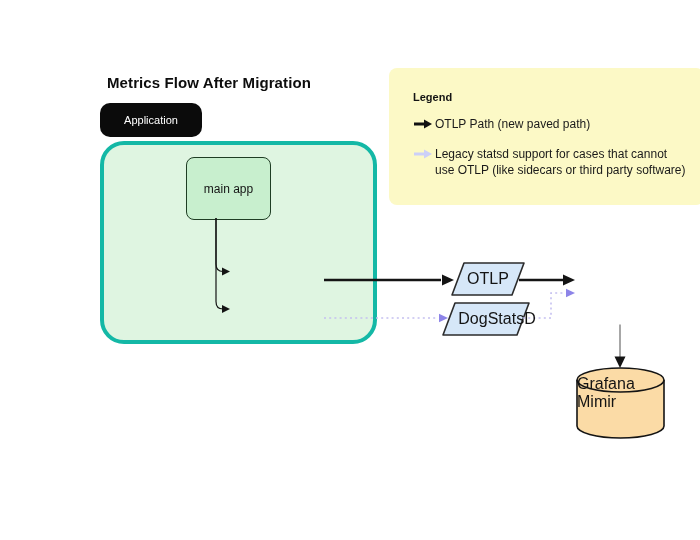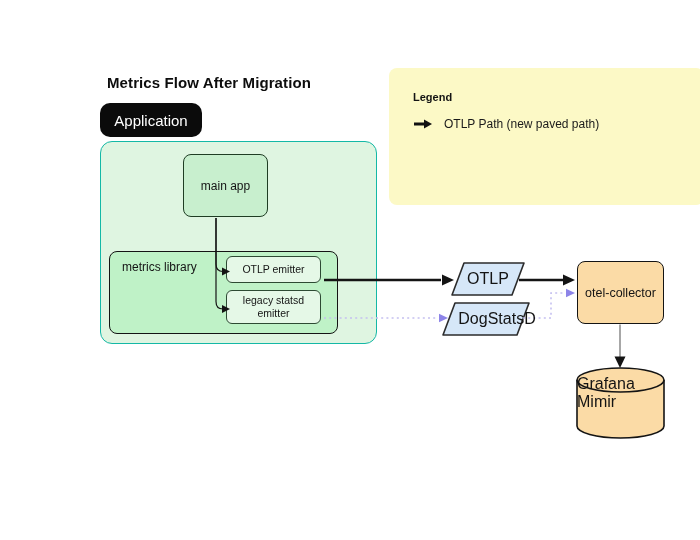--- a/index.html
+++ b/index.html
@@ -6,26 +6,26 @@
   .canvas {
     position:relative; width:700px; height:540px; background:#ffffff;
     font-family:"Liberation Sans", sans-serif; color:#141414; overflow:hidden;margin-left:32px;
   }
   .abs { position:absolute; }
 
   .title { left:75px; top:74px; font-size:15px; font-weight:700; letter-spacing:.1px; color:#0d0d0d; }
 
   .app-pill {
     left:68px; top:103px; width:102px; height:34px; background:#0b0b0b; color:#ffffff;
-    border-radius:10px; display:flex; align-items:center; justify-content:center; font-size:15px;
+    border-radius:10px; display:flex; align-items:center; justify-content:center; font-size:11px;
   }
 
   .app-container {
     left:68px; top:141px; width:277px; height:203px;
-    background:var(--app_container,#dff5e1); border:1px solid #14b8a6; border-radius:12px;
+    background:var(--app_container,#dff5e1); border:4px solid #14b8a6; border-radius:24px;
     box-sizing:border-box;
   }
   .main-app {
     position:absolute; left:82px; top:12px; width:85px; height:63px;
     background:var(--main_app,#c8efce); border:1.3px solid #1f3d24; border-radius:8px;
     display:flex; align-items:center; justify-content:center; font-size:12px; box-sizing:border-box;
   }
   .metrics-lib {
     position:absolute; left:8px; top:109px; width:229px; height:83px;
     background:var(--library,#bff2c7); border:1.5px solid #141414; border-radius:8px; box-sizing:border-box;
@@ -39,21 +39,21 @@
   }
   .emitter-otlp { top:4px; height:27px; }
   .emitter-legacy { top:38px; height:34px; padding:0 10px; }
 
   .legend {
     left:357px; top:68px; width:315px; height:137px;
     background:var(--legend_bg,#fcf9c6); border-radius:8px;
     padding:23px 4px 0 24px; box-sizing:border-box;
   }
   .legend-title { font-size:11px; font-weight:700; }
-  .legend-row { display:flex; gap:11px; align-items:flex-start; margin-top:13px; }
+  .legend-row { display:flex; gap:2px; align-items:flex-start; margin-top:13px; }
   .legend-row svg { flex:none; margin-top:2px; }
   .legend-text { font-size:12px; line-height:1.38; width:252px; color:#1a1a1a; }
 
   .collector {
     left:545px; top:261px; width:87px; height:63px;
     background:var(--collector,#fbdba6); border:1.5px solid #141414; border-radius:8px;
     display:flex; align-items:center; justify-content:center; font-size:12.5px; box-sizing:border-box;
   }
 
   .arrows { left:0; top:0; z-index:10; pointer-events:none; }
@@ -76,39 +76,40 @@
 <body>
 
 <div class="canvas">
 
   <div class="abs title">Metrics Flow After Migration</div>
 
   <div class="abs app-pill">Application</div>
 
   <div class="abs app-container">
     <div class="main-app">main app</div>
-    <div class="metrics-lib">
-      <div class="metrics-lib-label">metrics library</div>
-      <div class="emitter emitter-otlp">OTLP emitter</div>
-      <div class="emitter emitter-legacy">legacy statsd emitter</div>
-    </div>
   </div>
 
   <div class="abs legend">
     <div class="legend-title">Legend</div>
     <div class="legend-row">
       <svg width="20" height="12" viewBox="0 0 20 12">
         <line x1="1" y1="6" x2="12" y2="6" stroke="#111111" stroke-width="3"></line>
         <polygon points="19,6 11,1.5 11,10.5" fill="#111111"></polygon>
       </svg>
       <div class="legend-text">OTLP Path (new paved path)</div>
     </div>
+    <div class="legend-row">
+      <svg width="20" height="12" viewBox="0 0 20 12">
+        <line x1="1" y1="6" x2="12" y2="6" style="stroke:var(--legend_legacy_arrow,#ccd0f8)" stroke-width="3"></line>
+        <polygon points="19,6 11,1.5 11,10.5" style="fill:var(--legend_legacy_arrow,#ccd0f8)"></polygon>
+      </svg>
+      <div class="legend-text">Legacy statsd support for cases that cannot use OTLP (like sidecars or third party software)</div>
+    </div>
   </div>
 
-  <div class="abs collector">otel-collector</div>
 
   <svg class="abs arrows" width="700" height="540" viewBox="0 0 700 540">
 
     <polygon class="shape-para" points="432,263 492,263 480,295 420,295"></polygon>
     <polygon class="shape-para" points="423,303 497,303 485,335 411,335"></polygon>
 
     <g>
       <path class="shape-cyl" d="M545,380 V426 A43.5,12 0 0 0 632,426 V380"></path>
       <ellipse class="shape-cyl" cx="588.5" cy="380" rx="43.5" ry="12"></ellipse>
     </g>

